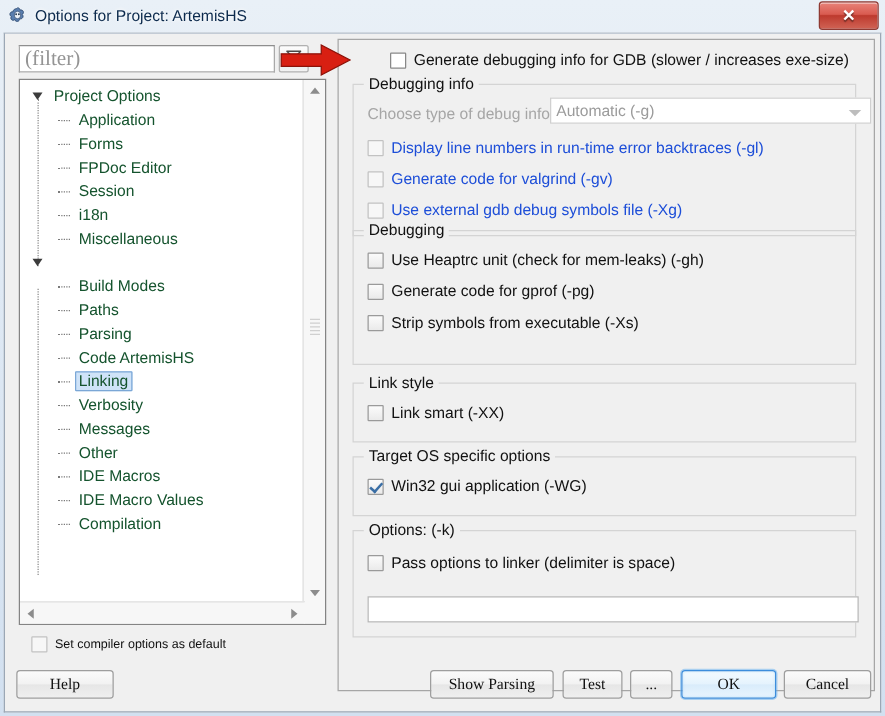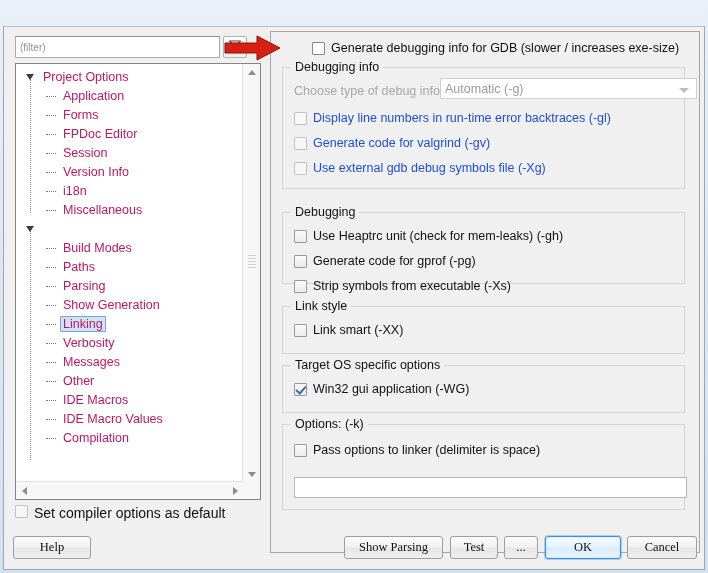--- a/index.html
+++ b/index.html
@@ -91,22 +91,22 @@
     width: 246px; height: 22px;
   }
   .filter-input {
     position: absolute;
     left: 0; top: 0;
     width: 205px; height: 22px;
     box-sizing: border-box;
     border: 1px solid #a9a9a9;
     border-top-color: #8e8e8e;
     background: #ffffff;
-    font-family: Liberation Sans, sans-serif;
-    font-size: 10px;
+    font-family: Liberation Serif, serif;
+    font-size: 17px;
     color: #ec4899;
     padding: 0 4px;
     outline: none;
   }
   .filter-input::placeholder { color: #949494; opacity: 1; }
   .filter-btn {
     position: absolute;
     left: 208px; top: 0;
     width: 24px; height: 22px;
     box-sizing: border-box;
@@ -134,21 +134,21 @@
     overflow: hidden;
     padding: 4px 0 0 4px;
     box-sizing: border-box;
   }
   .tree-node {
     position: relative;
     height: 19px;
     line-height: 19px;
     font-size: 12.5px;
     white-space: nowrap;
-    color: #be185d;
+    color: #14532d;
     cursor: default;
   }
   .tree-node .lbl { position: relative; padding: 1px 3px; }
   .tree-node.root .lbl { margin-left: 20px; }
   .tree-node.child .lbl { margin-left: 40px; }
   .tree-node.root .twisty {
     position: absolute;
     left: 6px; top: 6px;
     width: 0; height: 0;
     border-left: 4px solid transparent;
@@ -215,24 +215,24 @@
     width: 12px;
     display: flex; flex-direction: column; justify-content: space-between;
     align-items: center;
   }
   .sb-grip i {
     display: block; width: 8px; height: 1px; background: #d0d0d0; margin: 1px 0;
   }
 
   .default-check {
     position: absolute;
-    left: 6px; top: 474px;
+    left: 16px; top: 474px;
     width: 246px; height: 20px;
-    display: flex; align-items: flex-start;
-    font-size: 14px;
+    display: flex; align-items: center;
+    font-size: 10px;
   }
 
   
   .right-pane {
     position: absolute;
     left: 266px; top: 4px;
     width: 430px; height: 522px;
     box-sizing: border-box;
     border: 1px solid #a6a6a6;
     background: #f0f0f0;
@@ -376,20 +376,34 @@
     left: 224px; top: 35px;
     width: 58px; height: 26px;
     pointer-events: none;
   }
 </style>
 </head>
 <body>
 
 <div id="app">
 
+  <div class="titlebar">
+    <span class="title-icon">
+      <svg width="16" height="16" viewBox="0 0 16 16">
+        <path d="M8 1.2c1.1 0 2 .8 2.2 1.9.9-.4 2 .1 2.4 1 .4.9 0 2-.9 2.5.8.6 1 1.8.4 2.6-.5.8-1.6 1.1-2.4.7.1 1-.6 2-1.6 2.2-1 .2-2-.4-2.3-1.4-.7.7-1.9.7-2.6 0-.7-.7-.7-1.8-.1-2.6C2.2 7.8 1.7 6.7 2 5.8c.3-1 1.3-1.5 2.3-1.3C4.5 3.4 5.1 2.5 6 2.2c.6-.2 1.4-.1 2-1z" fill="#5b7fb0" stroke="#2f4a70" stroke-width="0.7"></path>
+        <ellipse cx="8" cy="7" rx="2.6" ry="3" fill="#eef3fa" stroke="#2f4a70" stroke-width="0.6"></ellipse>
+        <circle cx="6.9" cy="6.4" r="0.75" fill="#22364f"></circle>
+        <circle cx="9.1" cy="6.4" r="0.75" fill="#22364f"></circle>
+      </svg>
+    </span>
+    <span class="title-text">Options for Project: ArtemisHS</span>
+    <div class="close-btn">
+      <span>✕</span>
+    </div>
+  </div>
 
   <div class="client">
 
     <div class="left-pane">
 
       <div class="filter-row">
         <input class="filter-input" type="text" placeholder="(filter)" style="">
         <div class="filter-btn">
           <span>
             <svg width="15" height="14" viewBox="0 0 15 14">
@@ -421,24 +435,20 @@
           <div class="tree-node child">
             <span class="dashes"></span>
             <span class="lbl">FPDoc Editor</span>
           </div>
           <div class="tree-node child">
             <span class="dashes"></span>
             <span class="lbl">Session</span>
           </div>
           <div class="tree-node child">
             <span class="dashes"></span>
-            <span class="lbl">Version Info</span>
-          </div>
-          <div class="tree-node child">
-            <span class="dashes"></span>
             <span class="lbl">i18n</span>
           </div>
           <div class="tree-node child">
             <span class="dashes"></span>
             <span class="lbl">Miscellaneous</span>
           </div>
 
           <div class="tree-node root">
             <span class="twisty"></span>
           </div>
@@ -449,21 +459,21 @@
           <div class="tree-node child">
             <span class="dashes"></span>
             <span class="lbl">Paths</span>
           </div>
           <div class="tree-node child">
             <span class="dashes"></span>
             <span class="lbl">Parsing</span>
           </div>
           <div class="tree-node child">
             <span class="dashes"></span>
-            <span class="lbl">Show Generation</span>
+            <span class="lbl">Code ArtemisHS</span>
           </div>
           <div class="tree-node child selected">
             <span class="dashes"></span>
             <span class="lbl">Linking</span>
           </div>
           <div class="tree-node child">
             <span class="dashes"></span>
             <span class="lbl">Verbosity</span>
           </div>
           <div class="tree-node child">
@@ -544,21 +554,21 @@
         <div class="row" style="left:11px; top:68px;">
           <span class="cb dim"></span>
           <span class="lbl-txt dim">Generate code for valgrind (-gv)</span>
         </div>
         <div class="row" style="left:11px; top:93px;">
           <span class="cb dim"></span>
           <span class="lbl-txt dim">Use external gdb debug symbols file (-Xg)</span>
         </div>
       </div>
 
-      <div class="group" style="left:11px; top:180px; width:403px; height:72px;">
+      <div class="group" style="left:11px; top:152px; width:403px; height:108px;">
         <span class="g-title">Debugging</span>
 
         <div class="row" style="left:11px; top:16px;">
           <span class="cb"></span>
           <span class="lbl-txt">Use Heaptrc unit (check for mem-leaks) (-gh)</span>
         </div>
         <div class="row" style="left:11px; top:41px;">
           <span class="cb"></span>
           <span class="lbl-txt">Generate code for gprof (-pg)</span>
         </div>

